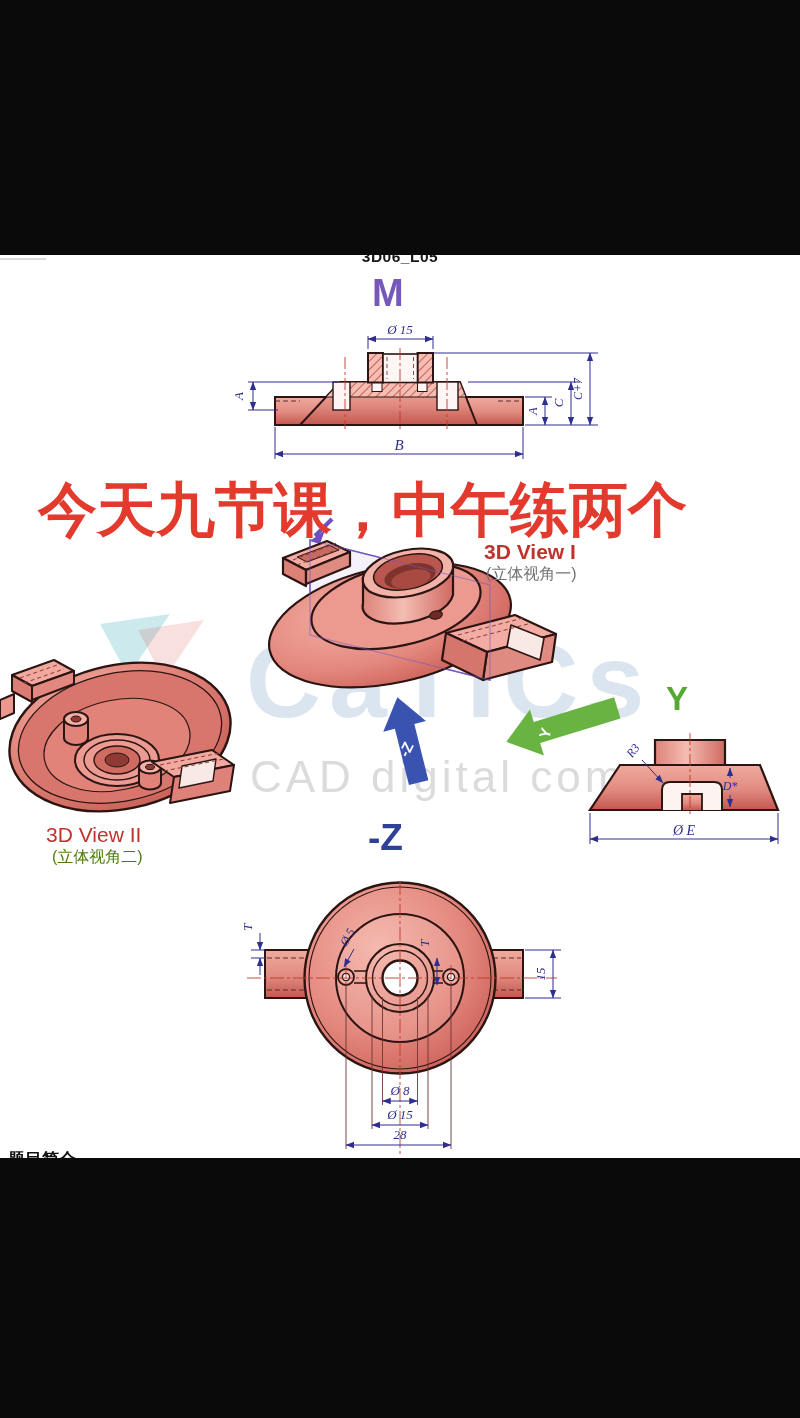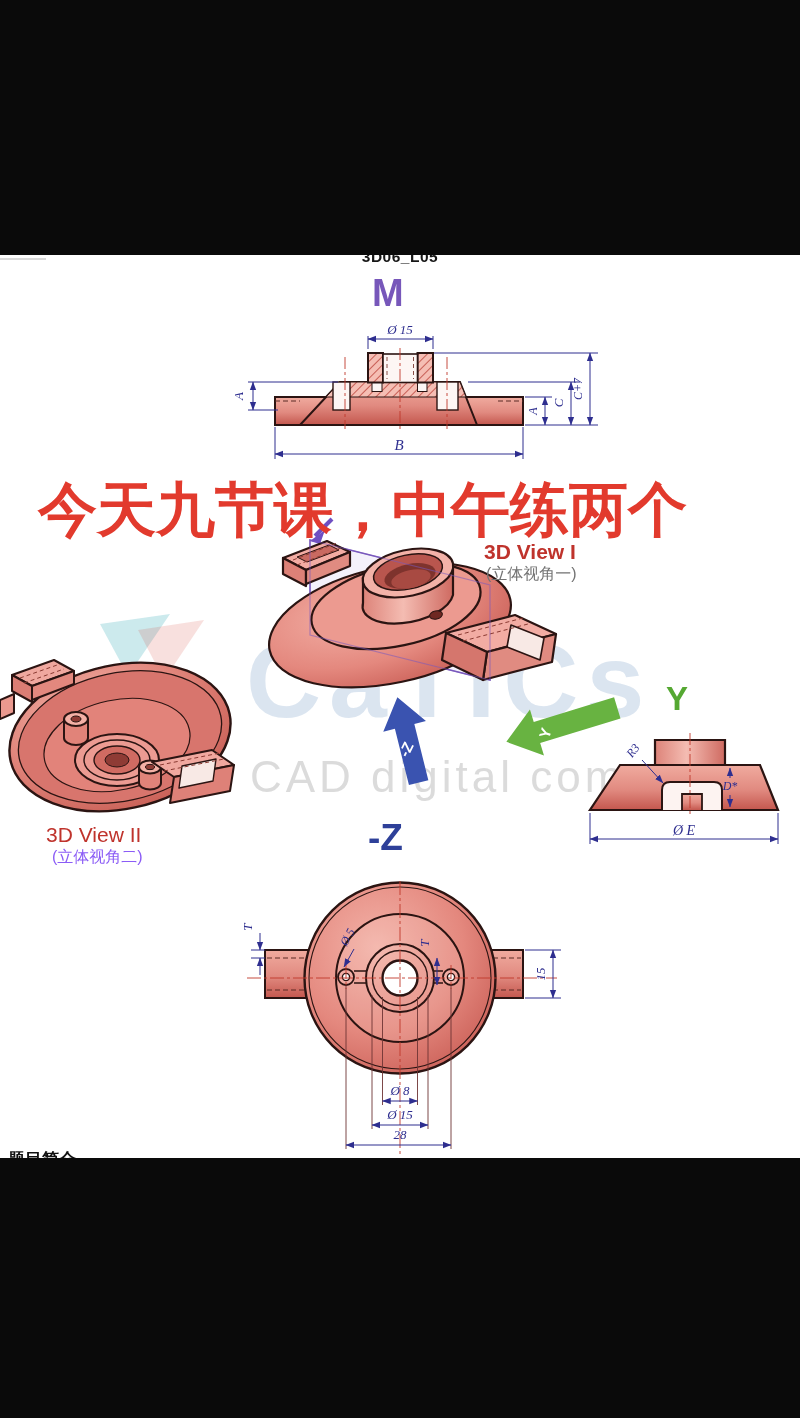--- a/index.html
+++ b/index.html
@@ -15,21 +15,21 @@
   .wm-brand{left:246px;top:622px;font-size:104px;font-weight:bold;letter-spacing:8px;
             color:var(--watermark_blue);z-index:0;white-space:nowrap;}
   .wm-tag{left:250px;top:752px;font-size:44px;letter-spacing:4px;color:rgba(165,165,165,.40);
           z-index:0;white-space:nowrap;}
   .m-label{left:372px;top:272px;font-size:38px;font-weight:900;color:var(--axis_purple);z-index:3;}
   .overlay-red{left:38px;top:450px;font-size:59px;font-weight:900;color:var(--overlay_red);
                white-space:nowrap;z-index:4;letter-spacing:0px;margin-top:21px;}
   .v1-title{left:484px;top:540px;font-size:21px;font-weight:bold;color:var(--label_red);z-index:3;text-align:right;}
   .v1-sub{left:486px;top:564px;font-size:16px;color:#737373;z-index:3;}
   .v2-title{left:46px;top:823px;font-size:21px;font-weight:normal;color:var(--label_red);z-index:3;}
-  .v2-sub{left:52px;top:847px;font-size:16px;color:#8b5cf6;z-index:3;}
+  .v2-sub{left:52px;top:847px;font-size:16px;color:#4d7c0f;z-index:3;}
   .y-label{left:666px;top:680px;font-size:33px;font-weight:900;color:var(--axis_green);z-index:3;}
   .negz-label{left:368px;top:817px;font-size:37px;font-weight:900;color:var(--axis_blue);z-index:3;}
   .footer-clip{left:8px;top:1148px;font-size:17px;font-weight:bold;color:#111;z-index:1;}
   svg{position:absolute;z-index:2;overflow:visible;}
   svg text.dim{font-family:"Liberation Serif",serif;font-style:italic;fill:var(--dim_blue);}
 </style>
 </head>
 <body>
 
 <div class="stage">

